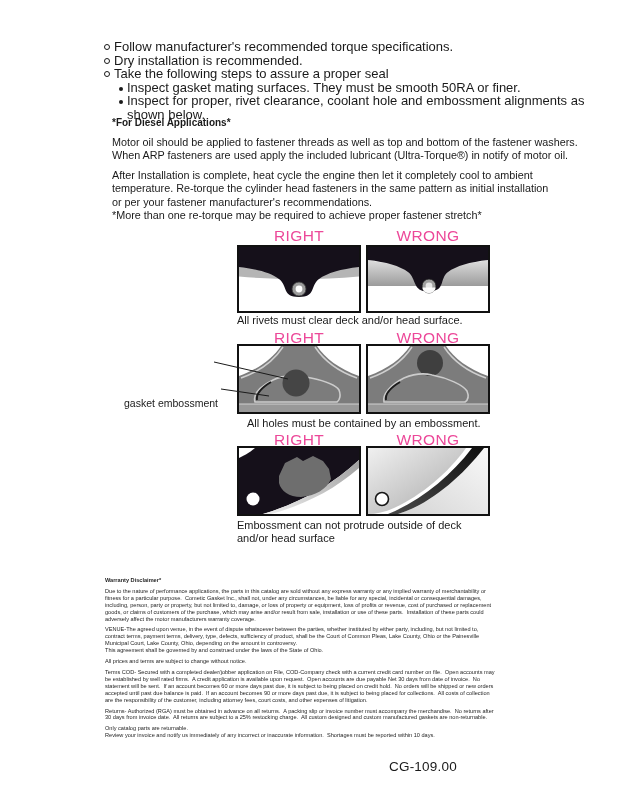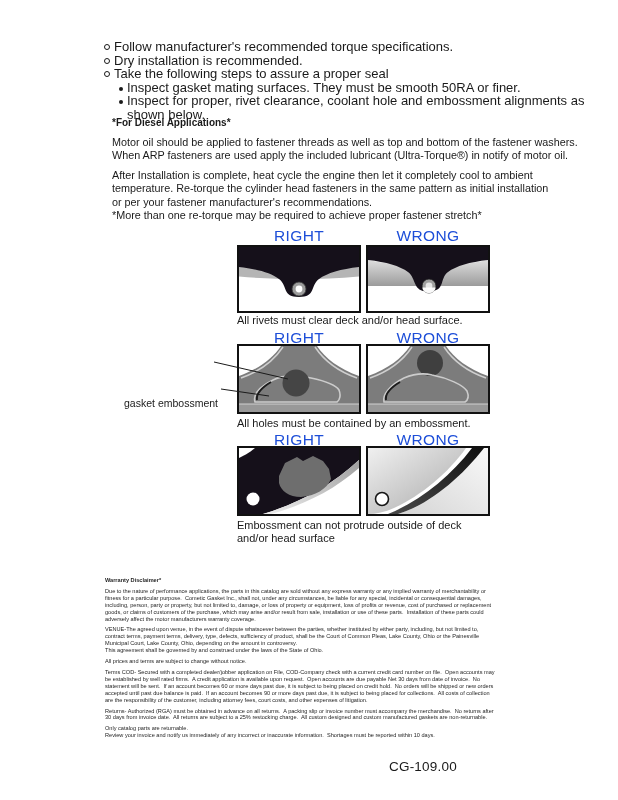--- a/index.html
+++ b/index.html
@@ -7,21 +7,21 @@
         font-family:"Liberation Sans", sans-serif;color:#1a1a1a;}
   .abs{position:absolute;}
   .pre{white-space:pre;}
   .title{left:113px;top:20px;font-size:13.5px;font-weight:bold;text-decoration:underline;letter-spacing:.1px;}
   .tips{left:104px;top:40px;font-size:13px;line-height:13.6px;}
   .tip-row{display:flex;align-items:baseline;}
   .b-circle{width:4px;height:4px;border:1px solid #1a1a1a;border-radius:50%;margin-right:4px;flex:0 0 auto;position:relative;top:-1px;}
   .b-dot{width:4px;height:4px;background:#1a1a1a;border-radius:50%;margin-left:15px;margin-right:4px;flex:0 0 auto;position:relative;top:-1px;}
   .diesel-h{left:112px;top:117px;font-size:10px;font-weight:bold;}
   .body-p{left:112px;font-size:10.8px;line-height:13.3px;}
-  .dg-label{width:124px;text-align:center;font-size:15.5px;letter-spacing:.4px;color:#1d4ed8;}
+  .dg-label{width:124px;text-align:center;font-size:15.5px;letter-spacing:.4px;color:#ec4899;}
   .panel{width:124px;border:2px solid #111;background:#fff;box-sizing:border-box;}
   .panel svg{display:block;}
   .caption{font-size:11px;line-height:13px;}
   .callout{font-size:10.5px;line-height:11.8px;text-align:right;}
   .legal{left:105px;top:577px;width:460px;font-size:5.6px;line-height:6.9px;color:#262626;}
   .legal-h{font-weight:bold;margin-bottom:4px;}
   .legal-p{margin-bottom:4px;}
   .pagenum{left:389px;top:759px;font-size:13.5px;letter-spacing:.2px;}
 </style>
 </head>
@@ -124,21 +124,21 @@
         <path d="M44,1 C36,13 22,25 2,32" fill="none" stroke="#cfcfcf" stroke-width="1.5"></path>
         <path d="M76,1 C84,13 98,25 118,32" fill="none" stroke="#cfcfcf" stroke-width="1.5"></path>
         <rect x="0" y="58" width="120" height="8" fill="#989898"></rect>
         <line x1="0" y1="58" x2="120" y2="58" stroke="#cfcfcf" stroke-width="1"></line>
         <circle cx="62" cy="17" r="13" fill="#3f3f3f"></circle>
         <path d="M16,56 C14,49 22,39 36,32 C48,27 56,27 64,29 C80,32 95,39 99,45 C101,50 100,54 97,56 L16,56 Z" fill="none" stroke="#cccccc" stroke-width="1.6"></path>
         <path d="M18,54 C17,48 22,42 32,36" fill="none" stroke="#1c1c1c" stroke-width="2"></path>
       </svg>
     </div>
 
-    <div class="abs caption" style="left:237px;top:417px;">All holes must be contained by an embossment.</div>
+    <div class="abs caption" style="left:247px;top:417px;">All holes must be contained by an embossment.</div>
 
     <div class="abs dg-label" style="left:237px;top:431px;">RIGHT</div>
     <div class="abs dg-label" style="left:366px;top:431px;">WRONG</div>
 
     <div class="abs panel" style="left:237px;top:446px;height:70px;">
       <svg width="120" height="66" viewBox="0 0 120 66">
         <defs>
           <linearGradient id="r3s" x1="0" y1="1" x2="1" y2="0">
             <stop offset="0" stop-color="#efefef"></stop>
               <stop offset="1" stop-color="#9e9e9e"></stop>

